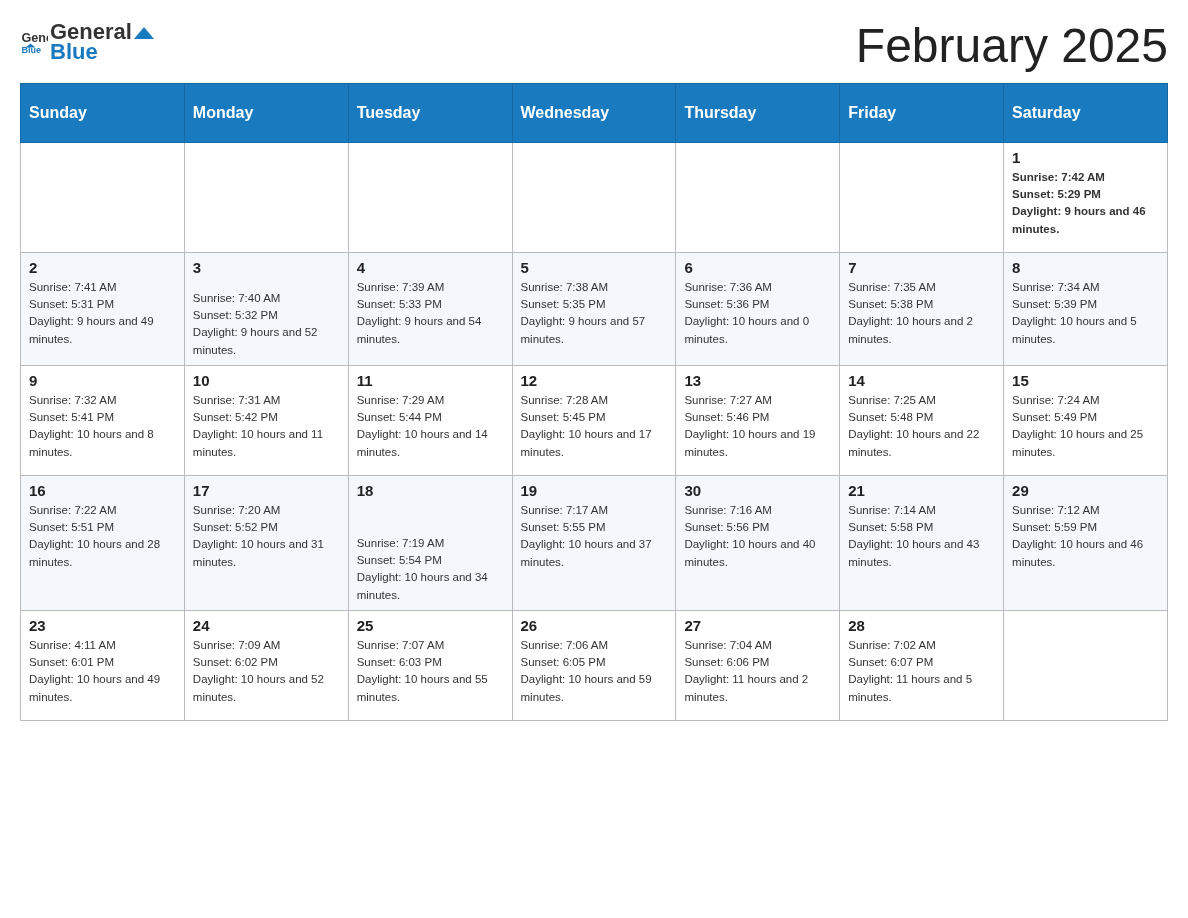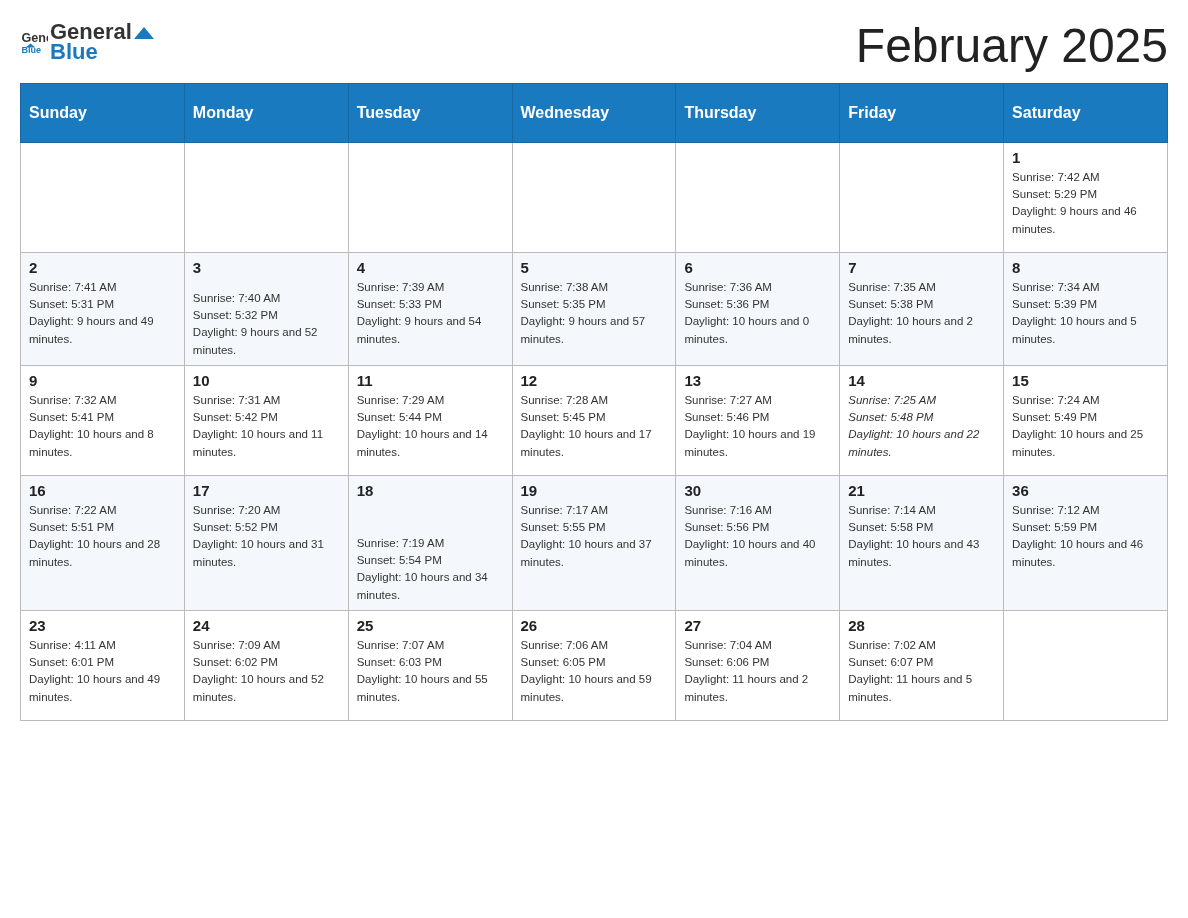--- a/index.html
+++ b/index.html
@@ -124,21 +124,21 @@
   <tbody id="calendar-body">
   <tr>
         <td class="empty-cell"></td>
         <td class="empty-cell"></td>
         <td class="empty-cell"></td>
         <td class="empty-cell"></td>
         <td class="empty-cell"></td>
         <td class="empty-cell"></td>
         <td>
           <span class="day-number">1</span>
-          <div class="day-info" style="white-space: pre-line;">Sunrise: 7:42 AM
+          <div class="day-info" style="white-space: pre-line; font-weight: bold;">Sunrise: 7:42 AM
 Sunset: 5:29 PM
 Daylight: 9 hours and 46 minutes.</div>
         </td>
       </tr>
       <tr>
         <td>
           <span class="day-number">2</span>
           <div class="day-info" style="white-space: pre-line;">Sunrise: 7:41 AM
 Sunset: 5:31 PM
 Daylight: 9 hours and 49 minutes.</div>
@@ -206,21 +206,21 @@
 Daylight: 10 hours and 17 minutes.</div>
         </td>
         <td>
           <span class="day-number">13</span>
           <div class="day-info" style="white-space: pre-line;">Sunrise: 7:27 AM
 Sunset: 5:46 PM
 Daylight: 10 hours and 19 minutes.</div>
         </td>
         <td>
           <span class="day-number">14</span>
-          <div class="day-info" style="white-space: pre-line; font-style: italic;">Sunrise: 7:25 AM
+          <div class="day-info" style="white-space: pre-line;">Sunrise: 7:25 AM
 Sunset: 5:48 PM
 Daylight: 10 hours and 22 minutes.</div>
         </td>
         <td>
           <span class="day-number">15</span>
           <div class="day-info" style="white-space: pre-line;">Sunrise: 7:24 AM
 Sunset: 5:49 PM
 Daylight: 10 hours and 25 minutes.</div>
         </td>
       </tr>
@@ -255,21 +255,21 @@
 Sunset: 5:56 PM
 Daylight: 10 hours and 40 minutes.</div>
         </td>
         <td>
           <span class="day-number">21</span>
           <div class="day-info" style="white-space: pre-line;">Sunrise: 7:14 AM
 Sunset: 5:58 PM
 Daylight: 10 hours and 43 minutes.</div>
         </td>
         <td>
-          <span class="day-number">36</span>
+          <span class="day-number">29</span>
           <div class="day-info" style="white-space: pre-line;">Sunrise: 7:12 AM
 Sunset: 5:59 PM
 Daylight: 10 hours and 46 minutes.</div>
         </td>
       </tr>
       <tr>
         <td>
           <span class="day-number">23</span>
           <div class="day-info" style="white-space: pre-line;">Sunrise: 4:11 AM
 Sunset: 6:01 PM

